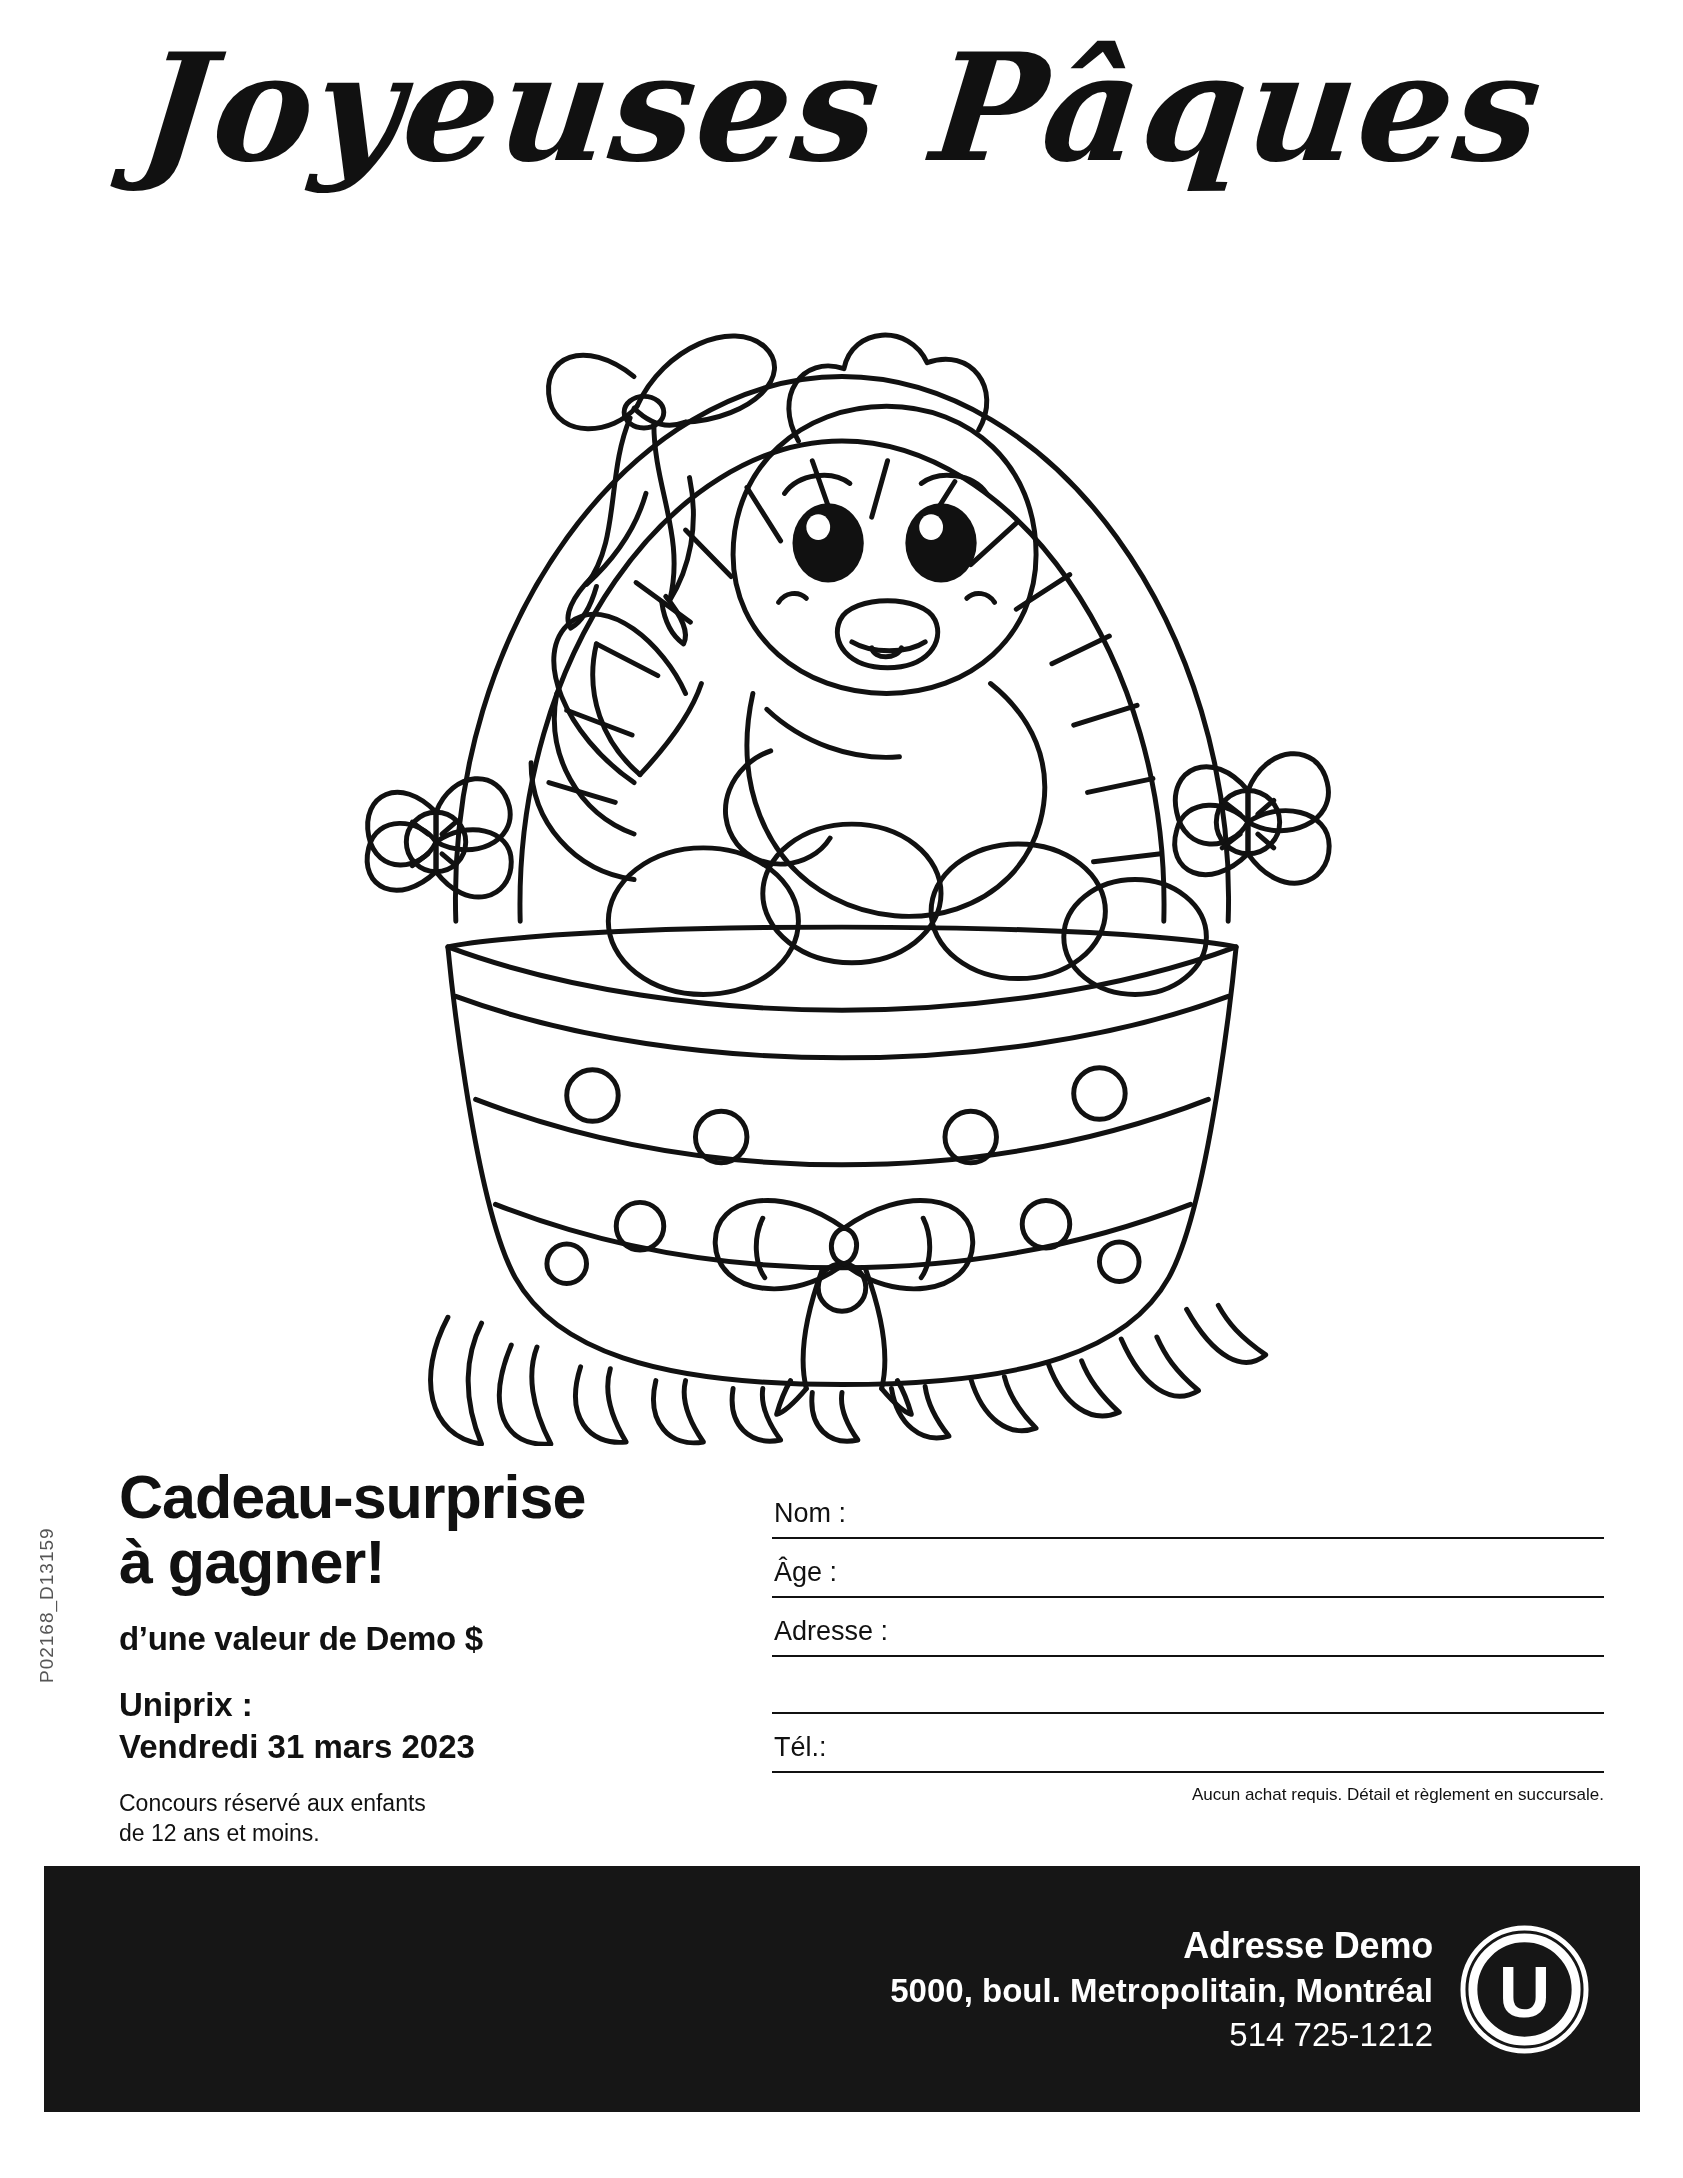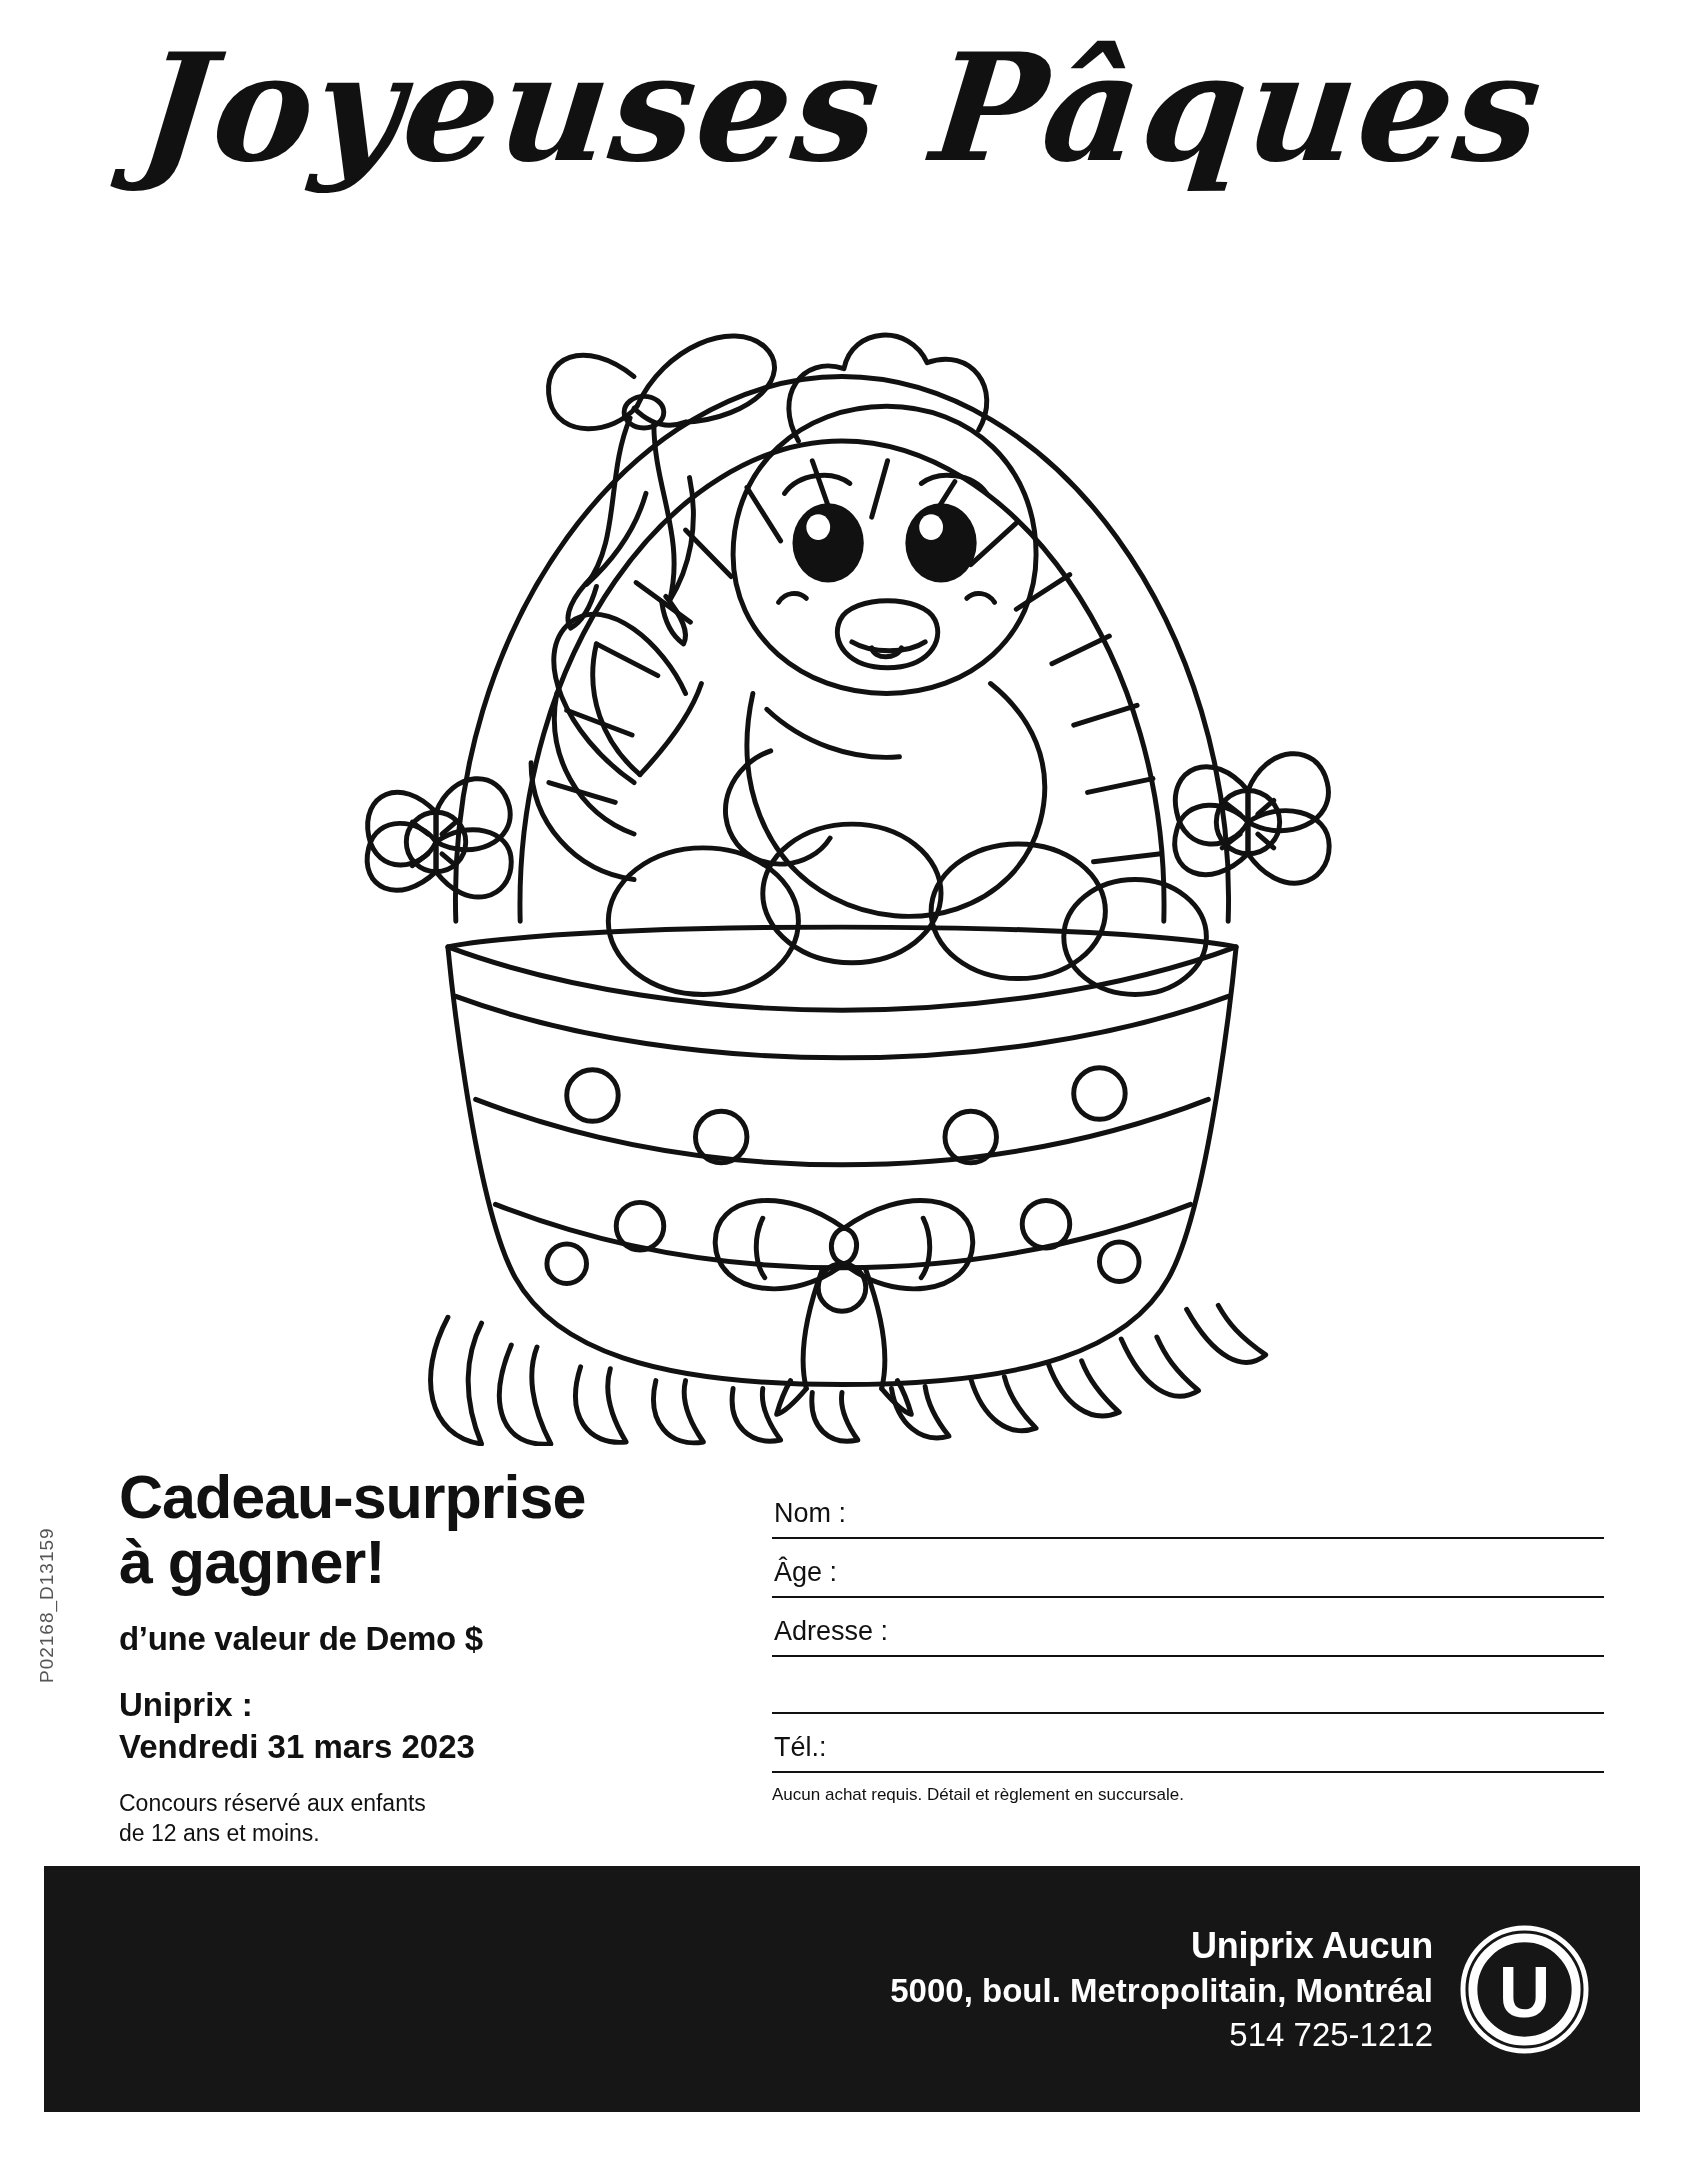--- a/index.html
+++ b/index.html
@@ -94,20 +94,21 @@
     transform-origin: left top;
     white-space: nowrap;
   }
 
   
   .form-col {
     position: absolute;
     left: 772px;
     top: 1480px;
     width: 832px;
+    text-align: right;
   }
   .field {
     position: relative;
     border-bottom: 2px solid #111;
     height: 57px;
   }
   .field .lbl {
     position: absolute;
     left: 2px;
     bottom: 8px;
@@ -317,21 +318,21 @@
     <span class="lbl"></span>
   </div>
   <div class="field">
     <span class="lbl">Tél.:</span>
   </div>
   <div class="legal">Aucun achat requis. Détail et règlement en succursale.</div>
 </div>
 
 <div class="footer">
   <div class="footer-text">
-    <div class="f-name">Uniprix Aucun</div>
+    <div class="f-name">Adresse Demo</div>
     <div class="f-addr">5000, boul. Metropolitain, Montréal</div>
     <div class="f-tel">514 725-1212</div>
   </div>
   <div class="logo">
     <svg viewBox="0 0 132 132" xmlns="http://www.w3.org/2000/svg">
       <circle cx="66" cy="66" r="62" fill="none" stroke="#ffffff" stroke-width="5"></circle>
       <circle cx="66" cy="66" r="52" fill="none" stroke="#ffffff" stroke-width="9"></circle>
       <text x="66" y="94" text-anchor="middle" font-family="Liberation Sans, sans-serif" font-size="72" font-weight="700" fill="#ffffff">U</text>
     </svg>
   </div>

